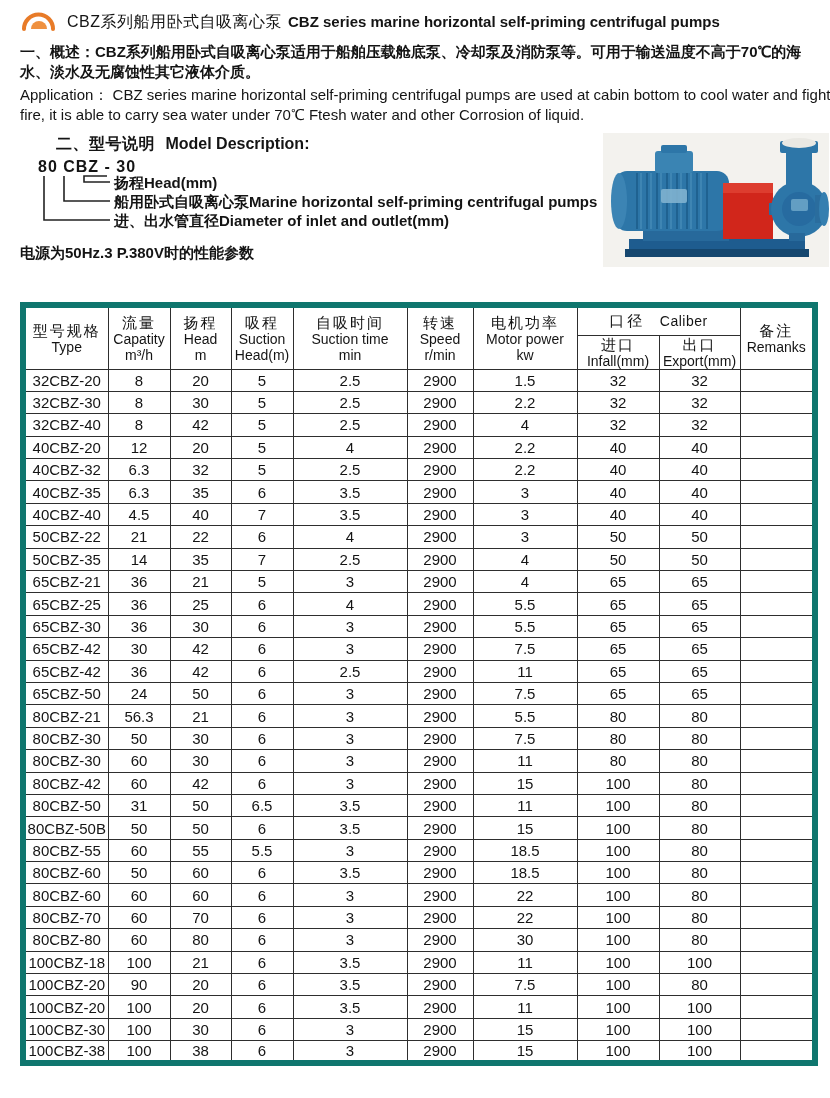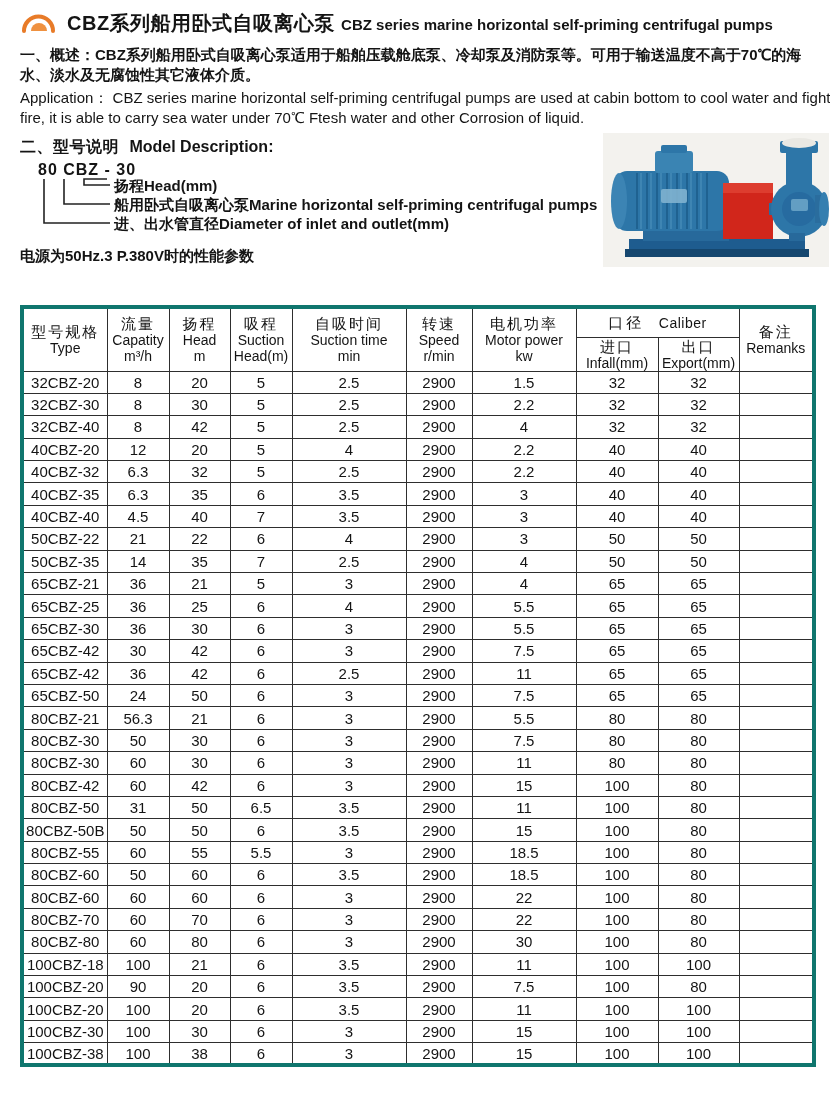--- a/index.html
+++ b/index.html
@@ -9,28 +9,28 @@
     background:#ffffff; color:#141414;
     font-family:"Liberation Sans", sans-serif;
     position:relative; overflow:hidden;
   }
   .page { position:relative; padding:8px 18px 0 20px; }
 
   
   .doc-header { display:flex; align-items:center; gap:9px; margin-top:2px; }
   .logo { flex:0 0 auto; width:38px; height:24px; }
   .title-line { white-space:nowrap; }
-  .title-zh { font-size:20px; font-weight:bold; letter-spacing:0.5px; }
+  .title-zh { font-size:16px; font-weight:normal; letter-spacing:0.5px; }
   .title-en { font-size:15px; font-weight:bold; margin-left:6px; }
 
   
   .para { font-size:15px; line-height:20px; margin-top:8px; }
   .zh { font-weight:600; }
   .en { font-weight:400; }
-  .section-heading { font-size:16px; line-height:20px; margin-top:9px; }
+  .section-heading { font-size:16px; line-height:20px; margin-top:9px;margin-left:36px; }
   .section-heading .zh { letter-spacing:0.5px; }
   .section-heading .en-part { font-weight:600; margin-left:6px; }
 
   
   .model-diagram { position:relative; height:82px; margin-top:4px; }
   .model-code { position:absolute; left:18px; top:0; font-size:16px; font-weight:600; letter-spacing:1px; }
   .diagram-lines { position:absolute; left:0; top:0; }
   .model-label { position:absolute; left:94px; font-size:15px; font-weight:600; white-space:nowrap; }
   .model-label.l1 { top:16px; }
   .model-label.l2 { top:35px; }
@@ -41,21 +41,21 @@
 
   
   .perf-sub { font-size:15px; line-height:19px; margin-top:3px; }
 
   
   table.spec { border-collapse:collapse; table-layout:fixed; width:792px; margin-top:5px; }
   table.spec th, table.spec td {
     border:1.6px solid #2e2e2e; text-align:center; vertical-align:middle;
     padding:0 1px; font-weight:normal; overflow:hidden;
   }
-  table.spec { border:4px solid #0f766e;margin-top:40px; }
+  table.spec { border:6px solid #0f766e;margin-top:40px; }
   table.spec td { height:22.4px; font-size:15px; line-height:1; }
   .hzh { display:block; font-size:15px; letter-spacing:2px; line-height:17px; }
   .hen { display:block; font-size:14px; letter-spacing:0; line-height:16px; }
   .caliber-top { height:30px; }
   .caliber-top .hzh, .caliber-top .hen { display:inline; letter-spacing:3px; }
   .caliber-top .hen { letter-spacing:0.5px; margin-left:10px;text-align:center; }
   tbody td:first-child { font-size:15px; }
 </style>
 </head>
 <body>

